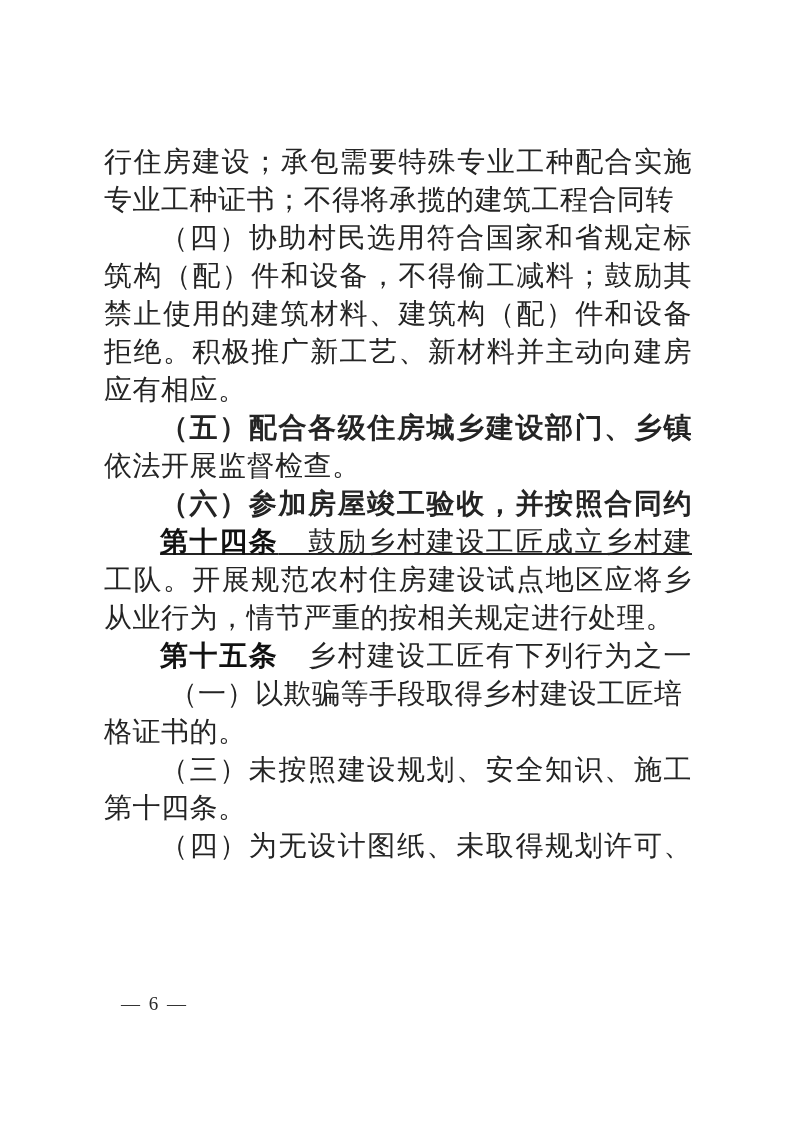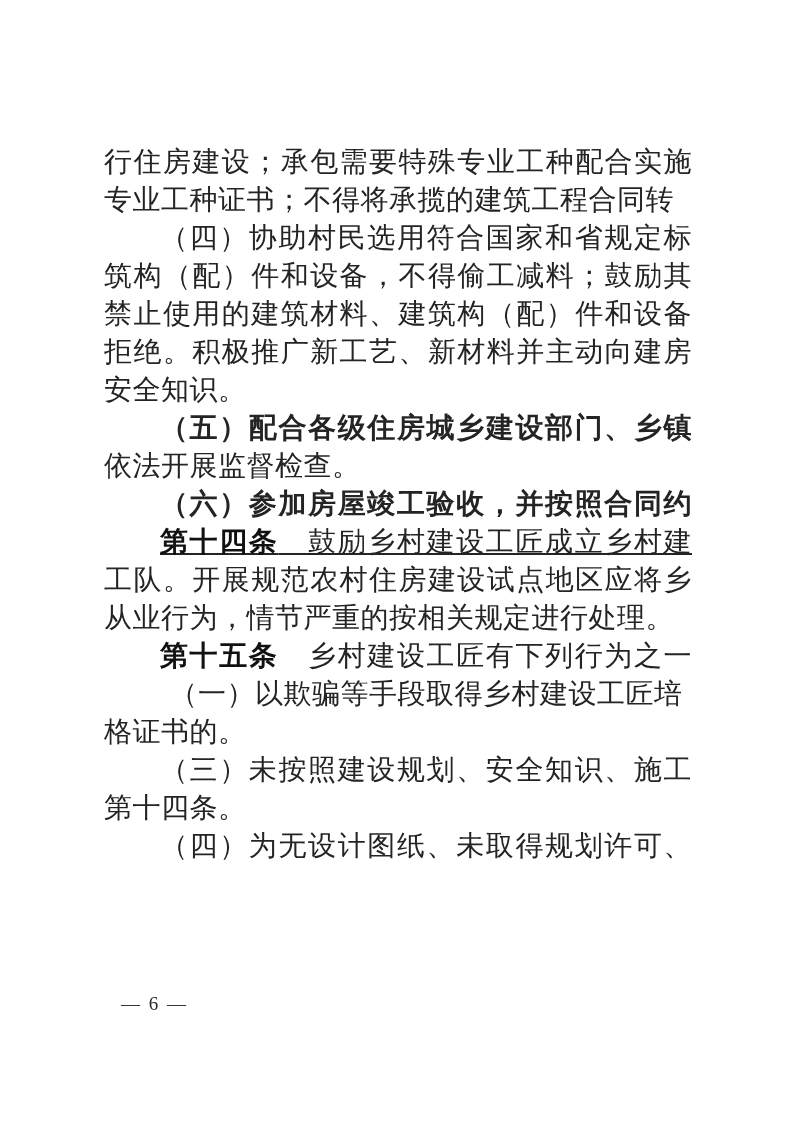--- a/index.html
+++ b/index.html
@@ -55,21 +55,21 @@
 <body>
 
 <div class="page">
   <main class="body-text" id="lines-container">
       <div class="line justify"><span class="seg">行住房建设；承包需要特殊专业工种配合实施的工程，应有相应</span></div>
       <div class="line"><span class="seg">专业工种证书；不得将承揽的建筑工程合同转包他人。</span></div>
       <div class="line justify" style="padding-left: 2em;"><span class="seg">（四）协助村民选用符合国家和省规定标准的建筑材料、建</span></div>
       <div class="line justify"><span class="seg">筑构（配）件和设备，不得偷工减料；鼓励其他地区探索实施</span></div>
       <div class="line justify"><span class="seg">禁止使用的建筑材料、建筑构（配）件和设备的行为，应当劝阻、</span></div>
       <div class="line justify"><span class="seg">拒绝。积极推广新工艺、新材料并主动向建房村民宣传建房质量</span></div>
-      <div class="line"><span class="seg">安全知识。</span></div>
+      <div class="line"><span class="seg">应有相应。</span></div>
       <div class="line justify" style="padding-left: 2em; font-weight: bold;"><span class="seg">（五）配合各级住房城乡建设部门、乡镇（街道）人民政府</span></div>
       <div class="line"><span class="seg">依法开展监督检查。</span></div>
       <div class="line justify" style="padding-left: 2em; font-weight: bold;"><span class="seg">（六）参加房屋竣工验收，并按照合同约定履行房屋交付使</span></div>
       <div class="line justify" style="padding-left: 2em; text-decoration: underline;"><span class="seg bold">第十四条</span><span class="seg">　鼓励乡村建设工匠成立乡村建设工匠班组或施</span></div>
       <div class="line justify"><span class="seg">工队。开展规范农村住房建设试点地区应将乡村建设工匠纳入企</span></div>
       <div class="line"><span class="seg">从业行为，情节严重的按相关规定进行处理。</span></div>
       <div class="line justify" style="padding-left: 2em;"><span class="seg bold">第十五条</span><span class="seg">　乡村建设工匠有下列行为之一的，应认定为不良</span></div>
       <div class="line" style="padding-left: 2em; text-align: center;"><span class="seg">（一）以欺骗等手段取得乡村建设工匠培训合格证书的。</span></div>
       <div class="line"><span class="seg">格证书的。</span></div>
       <div class="line justify" style="padding-left: 2em;"><span class="seg">（三）未按照建设规划、安全知识、施工技术标准和操作规</span></div>

